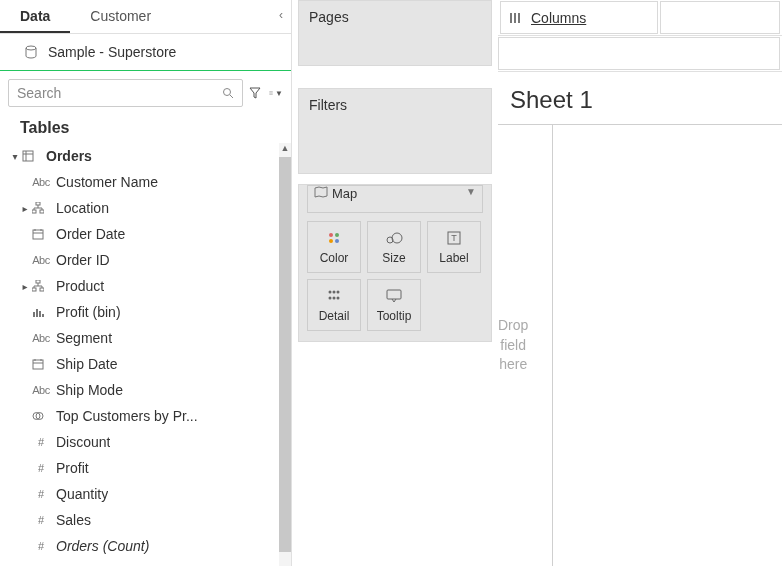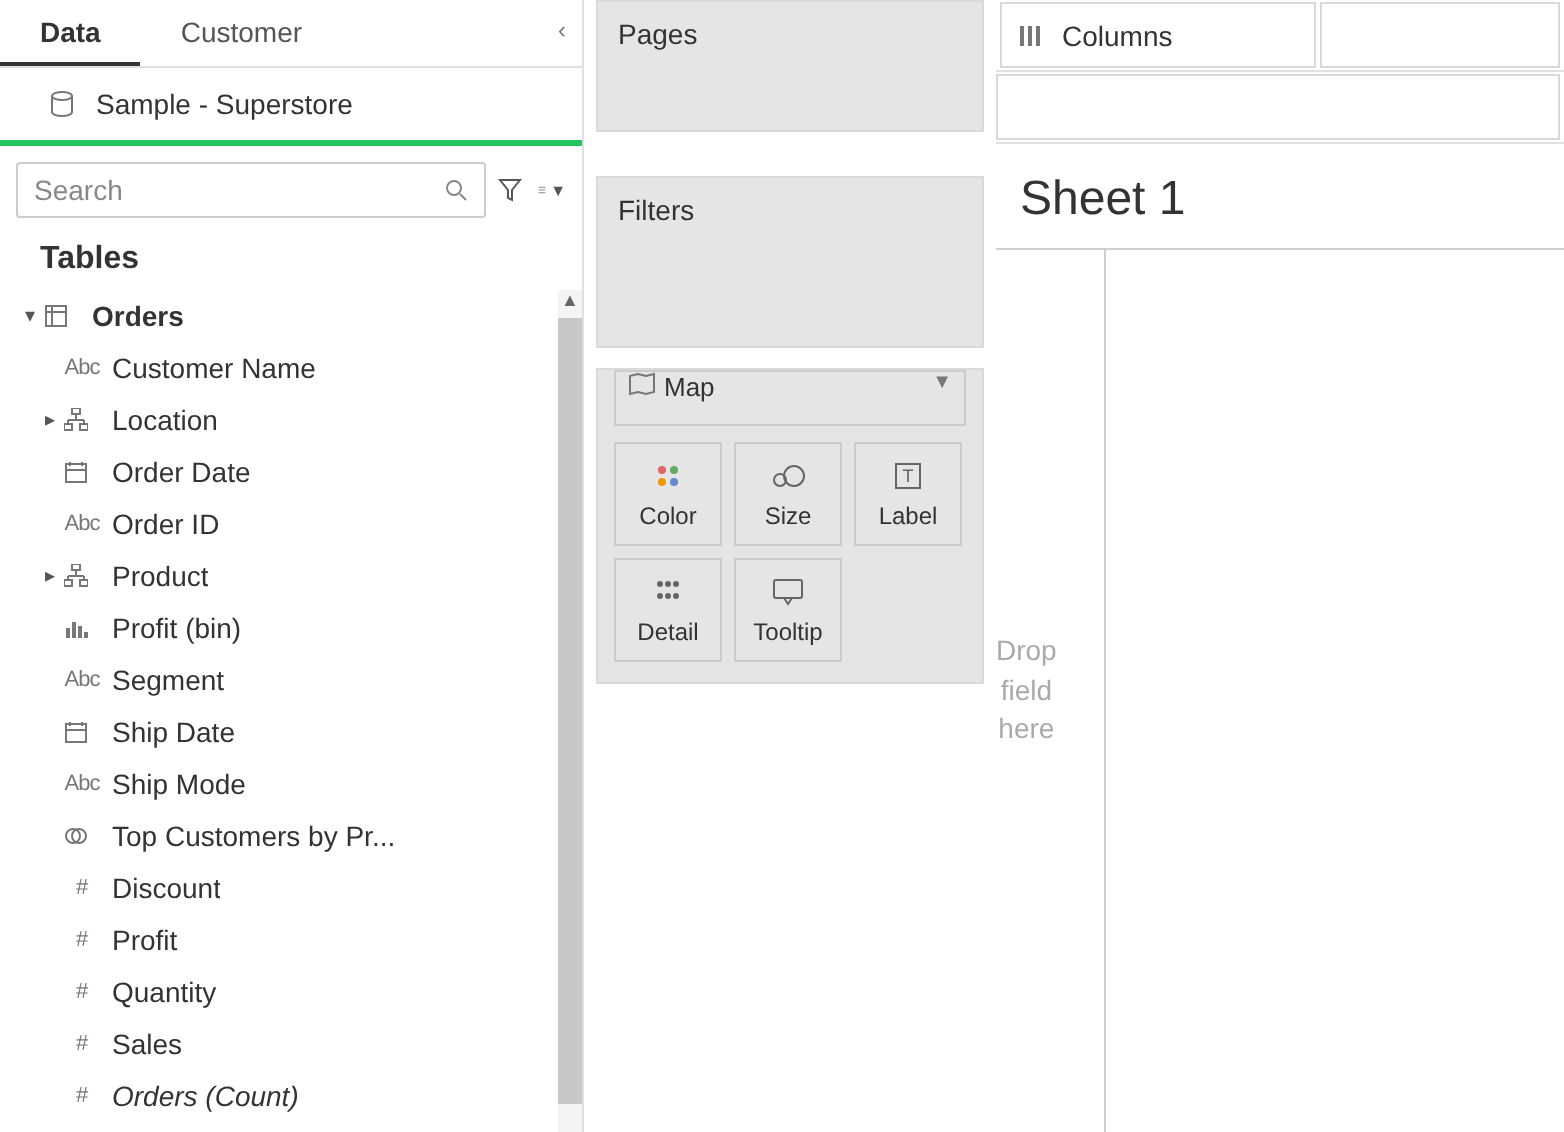--- a/index.html
+++ b/index.html
@@ -7,21 +7,21 @@
   .app { display: flex; width: 100%; height: 100%; }
 
   
   .left { width: 292px; display: flex; flex-direction: column; border-right: 1px solid #e0e0e0; }
   .tabs { display: flex; height: 34px; border-bottom: 1px solid #e0e0e0; }
   .tab { flex: 0 0 auto; padding: 8px 20px 0 20px; font-size: 14px; cursor: pointer; }
   .tab.active { font-weight: 700; border-bottom: 2px solid #333; }
   .tab.inactive { color: #555; flex: 1; position: relative; }
   .collapse-caret { position: absolute; right: 8px; top: 8px; color: #777; font-size: 12px; }
 
-  .datasource { display: flex; align-items: center; padding: 10px 8px 10px 24px; font-size: 14px; color: #333; border-bottom: 3px solid #22c55e; }
+  .datasource { display: flex; align-items: center; padding: 10px 8px 10px 24px; font-size: 14px; color: #333; border-bottom: 1px solid #22c55e; }
   .datasource .ds-icon { width: 16px; margin-right: 8px; color: #777; font-size: 13px; }
 
   .search-row { display: flex; align-items: center; padding: 8px 8px 4px 8px; gap: 6px; }
   .search-box { flex: 1; height: 28px; border: 1px solid #ccc; border-radius: 2px; display: flex; align-items: center; padding: 0 8px; color: #888; }
   .search-box input { flex: 1; border: 0; outline: 0; font-size: 14px; color: #333; background: transparent; }
   .search-box input::placeholder { color: #888; }
   .tool-icon { width: 14px; color: #555; font-size: 13px; cursor: pointer; }
   .tool-icon-menu { display: flex; align-items: center; gap: 2px; }
 
   .tables-head { font-weight: 700; font-size: 16px; padding: 8px 8px 6px 20px; }
@@ -56,21 +56,21 @@
   .mark-select .ms-caret { color: #777; font-size: 10px; }
 
   .mark-grid { display: flex; flex-wrap: wrap; gap: 6px; padding: 0 8px; }
   .mark-btn { width: 54px; height: 52px; border: 1px solid #ccc; display: flex; flex-direction: column; align-items: center; justify-content: center; gap: 4px; font-size: 12px; cursor: pointer; }
   .mark-btn .mb-icon { height: 18px; display: flex; align-items: center; justify-content: center; color: #666; }
 
   
   .right { flex: 1; display: flex; flex-direction: column; }
   .shelves { display: flex; flex-direction: column; }
   .shelf { display: flex; height: 36px; border-bottom: 1px solid #e0e0e0; }
-  .shelf-label { width: 158px; border: 1px solid #d9d9d9; margin: 1px 2px; display: flex; align-items: center; padding-left: 8px; gap: 8px; font-size: 14px; color: #333; }
+  .shelf-label { width: 158px; border: 1px solid #d9d9d9; margin: 1px 2px; display: flex; align-items: center; padding-left: 8px; gap: 8px; font-size: 14px; color: #333; text-decoration: underline; }
   .shelf-drop { flex: 1; border: 1px solid #d9d9d9; margin: 1px 2px 1px 0; }
   .shelf-icon { color: #777; font-size: 12px; width: 14px; text-align: center; }
 
   .sheet-title { font-size: 24px; padding: 14px 0 10px 12px; color: #333; }
 
   .canvas { flex: 1; display: flex; }
   .row-drop { width: 54px; border-top: 1px solid #cfcfcf; display: flex; align-items: center; justify-content: flex-start; }
   .row-drop-text { color: #aaa; text-align: center; font-size: 14px; line-height: 1.4; }
   .view { flex: 1; border-left: 1px solid #cfcfcf; border-top: 1px solid #cfcfcf; }
 

